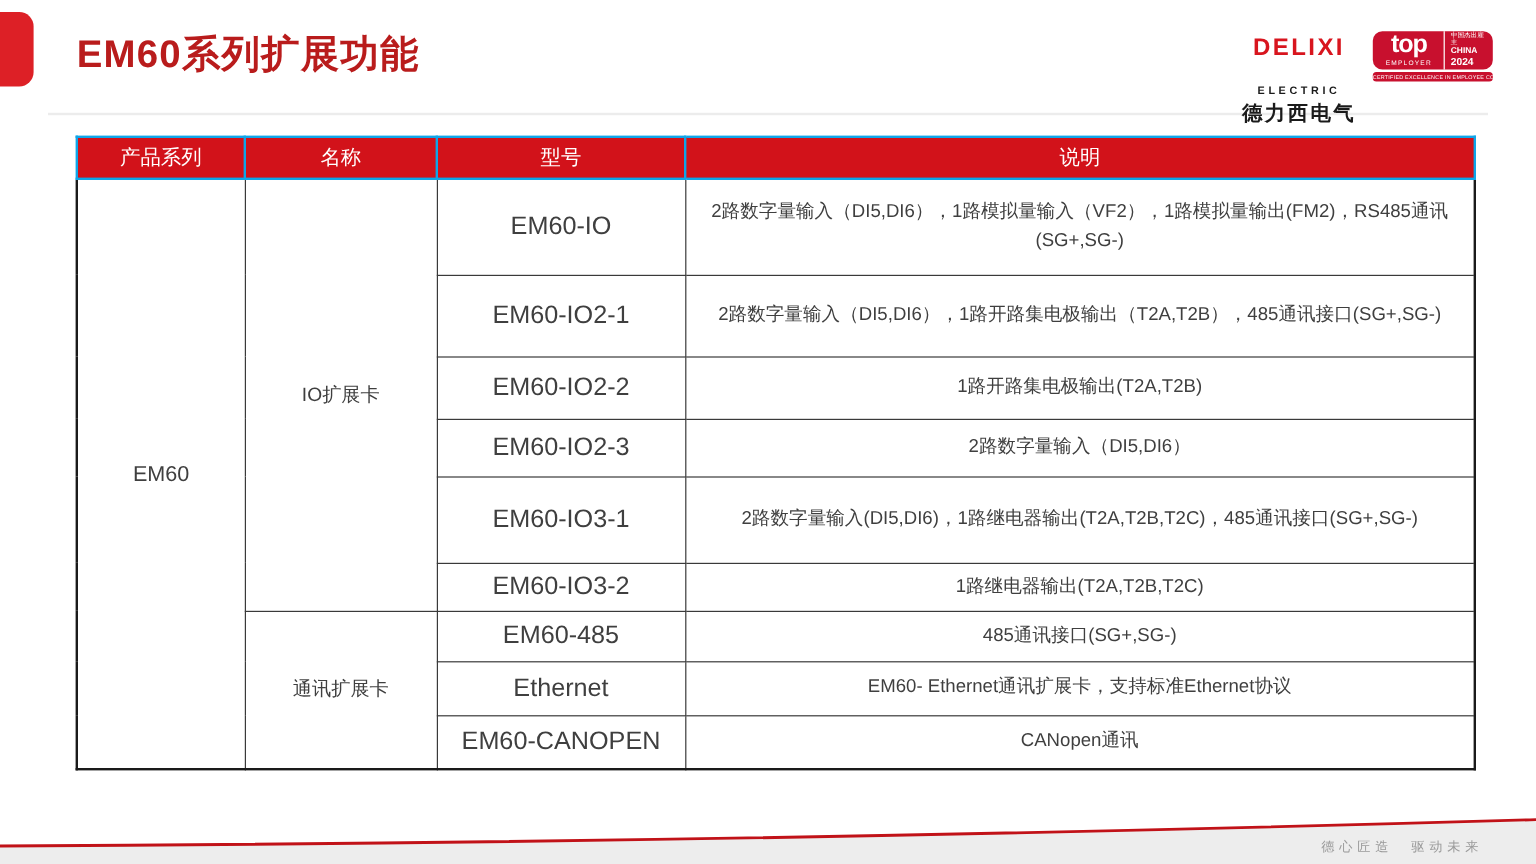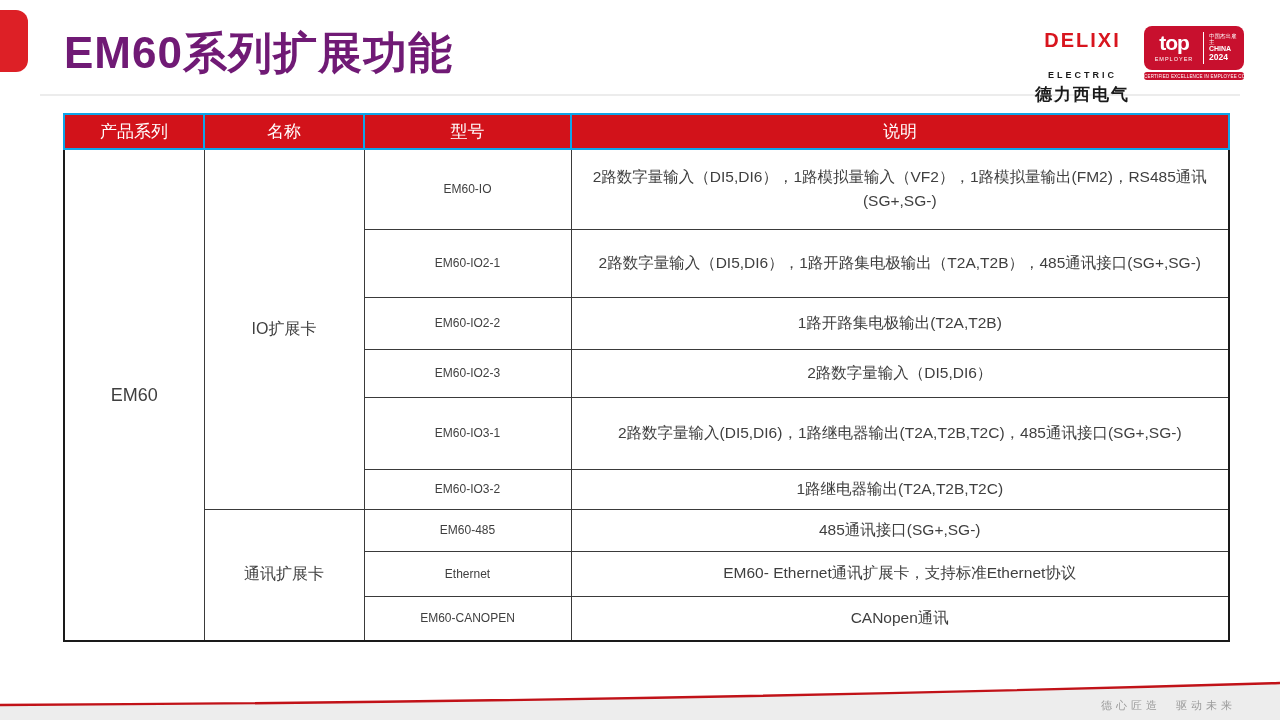--- a/index.html
+++ b/index.html
@@ -3,34 +3,34 @@
 <meta charset="utf-8">
 <style>
   * { margin:0; padding:0; box-sizing:border-box; }
   html,body { width:1280px; height:720px; }
   body { font-family:"Liberation Sans", sans-serif; background:#ffffff; overflow:hidden; }
   .slide { position:relative; width:1280px; height:720px; background:#ffffff; overflow:hidden; }
 
   
   .title-tab { position:absolute; left:-16px; top:10px; width:44px; height:62px;
                background:#dd2026; border-radius:12px; }
-  .page-title { position:absolute; left:64px; top:24px; font-size:44px; font-weight:800;
-                color:#701a75; letter-spacing:1px; }
+  .page-title { position:absolute; left:64px; top:24px; font-size:32px; font-weight:800;
+                color:#b91c1c; letter-spacing:1px; }
   .title-divider { position:absolute; left:40px; top:94px; width:1200px; height:2px;
                    background:#ececec; }
 
   
   .logo-wrap { position:absolute; top:26px; right:36px; display:flex; align-items:flex-start; gap:14px; }
   .delixi { text-align:center; padding-top:4px; }
   .delixi-en { color:#d8151e; font-weight:800; font-size:20px; letter-spacing:2px; line-height:1; }
   .delixi-sub { color:#1a1a1a; font-weight:700; font-size:9px; letter-spacing:3px; margin-top:20px; }
   .delixi-cn { color:#1a1a1a; font-weight:700; font-size:17px; letter-spacing:2px; margin-top:3px;text-align:right; }
 
   .top-badge { width:100px; }
-  .tb-main { background:#c8102e; border-radius:8px; height:44px; display:flex;
+  .tb-main { background:#c8102e; border-radius:8px; height:32px; display:flex;
              align-items:center; padding:4px 6px; color:#fff; }
   .tb-left { flex:0 0 48px; text-align:center; }
   .tb-word { font-size:21px; font-weight:800; line-height:0.9; letter-spacing:-1px; }
   .tb-emp { font-size:5.5px; letter-spacing:1px; margin-top:3px; }
   .tb-div { width:1px; height:32px; background:#ffffff; margin:0 5px; }
   .tb-right { flex:1; text-align:left; line-height:1.15; }
   .tb-cn { font-size:5.5px; }
   .tb-country { font-size:7px; font-weight:700; }
   .tb-year { font-size:8.5px; font-weight:700; }
   .tb-strip { margin-top:2px; background:#c8102e; border-radius:3px; color:#ffffff;
@@ -42,21 +42,21 @@
                 border-collapse:collapse; table-layout:fixed; }
   .spec-table col.c1 { width:140px; } .spec-table col.c2 { width:160px; }
   .spec-table col.c3 { width:207px; } .spec-table col.c4 { width:658px; }
   .spec-table th { background:#d2121a; color:#ffffff; font-size:17px; font-weight:500;
                    height:35px; border:2px solid #0ea5e9; text-align:center; }
   .spec-table td { border:1px solid #3a3a3a; text-align:center; vertical-align:middle;
                    color:#3f3f3f; background:#ffffff; padding:2px 6px; }
   .spec-table { border:2px solid #1a1a1a; }
   td.series { font-size:18px; }
   td.group  { font-size:16px; }
-  td.model  { font-size:12px; }
+  td.model  { font-size:21px; }
   td.desc   { font-size:15.5px; line-height:1.55; }
   tr.h80 { height:80px; } tr.h72 { height:72px; } tr.h68 { height:68px; }
   tr.h52 { height:52px; } tr.h48 { height:48px; } tr.h45 { height:45px; }
   tr.h42 { height:42px; } tr.h40 { height:40px; }
 
   
   .footer-svg { position:absolute; left:0; bottom:0; width:1280px; height:40px; display:block; }
   .footer-slogan { position:absolute; right:44px; bottom:7px; color:#9b9b9b; font-size:11px;
                    letter-spacing:4px; }
 </style>

